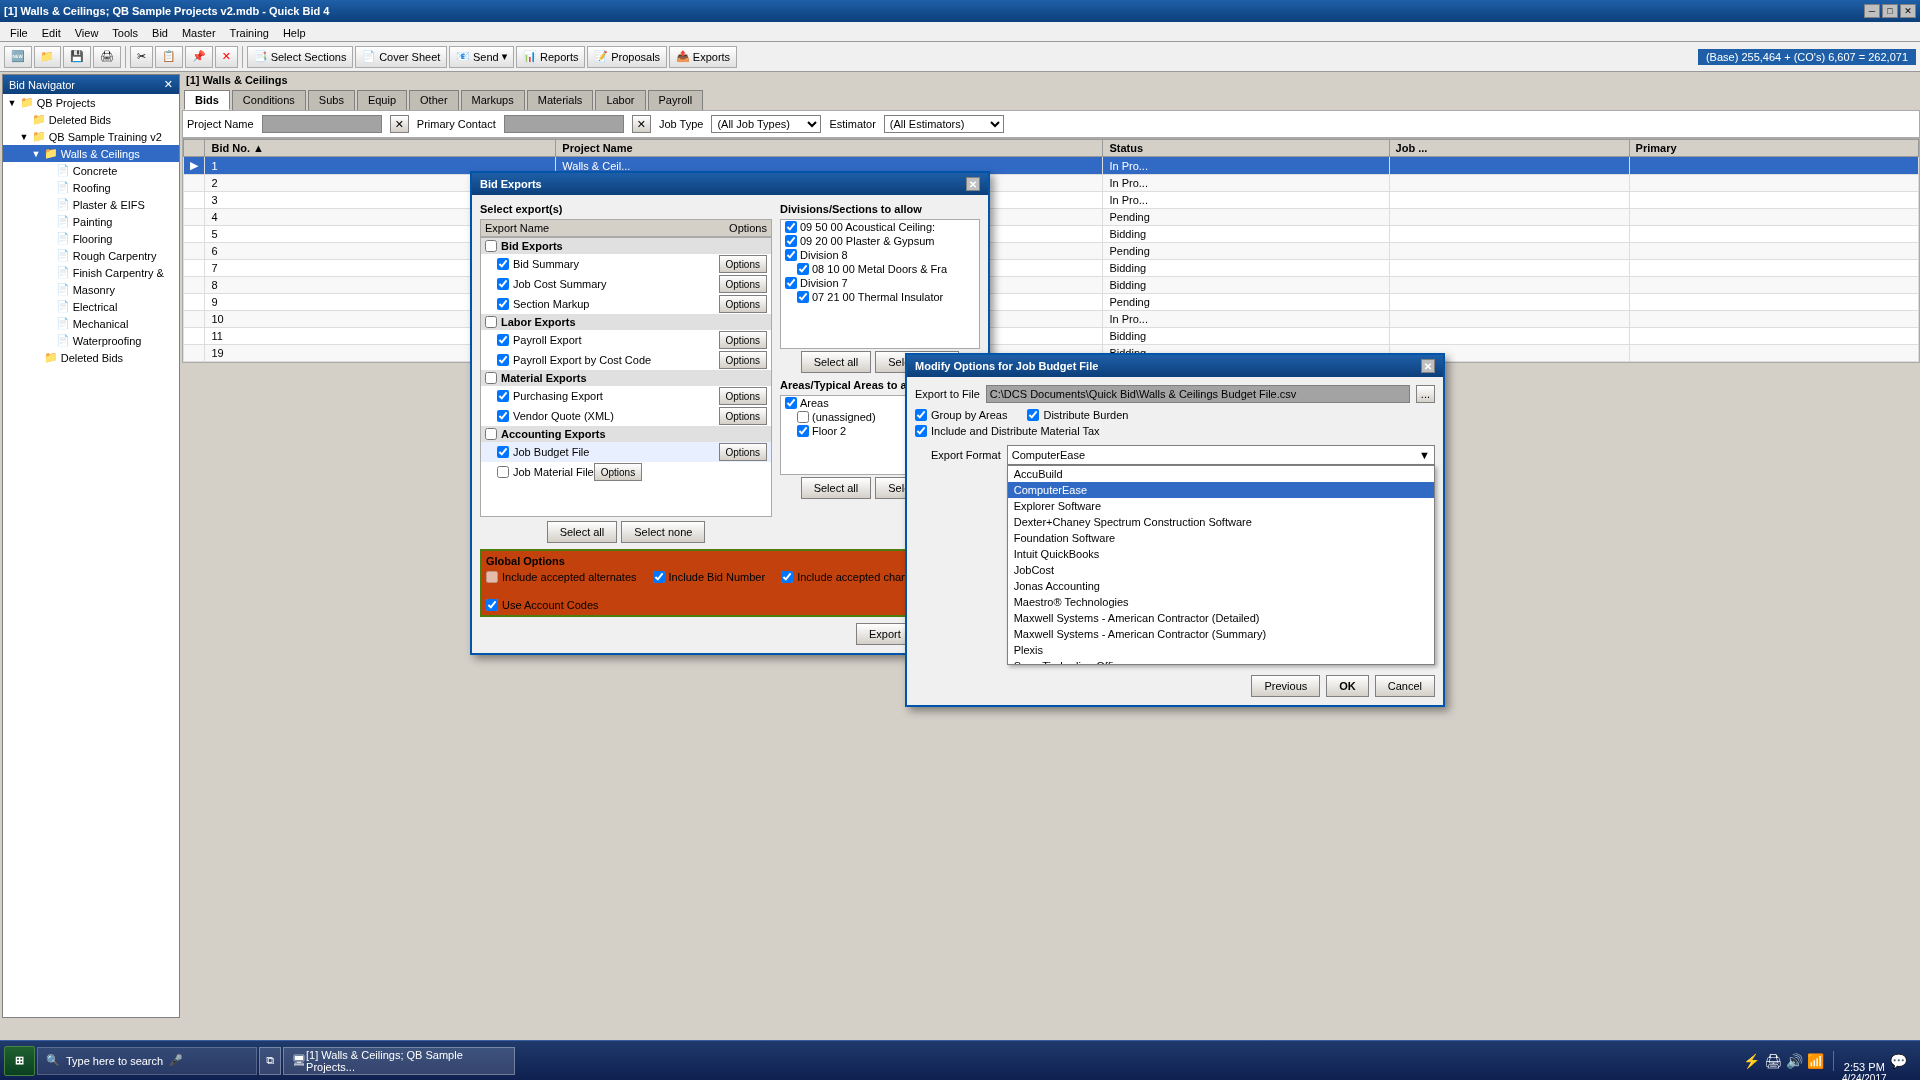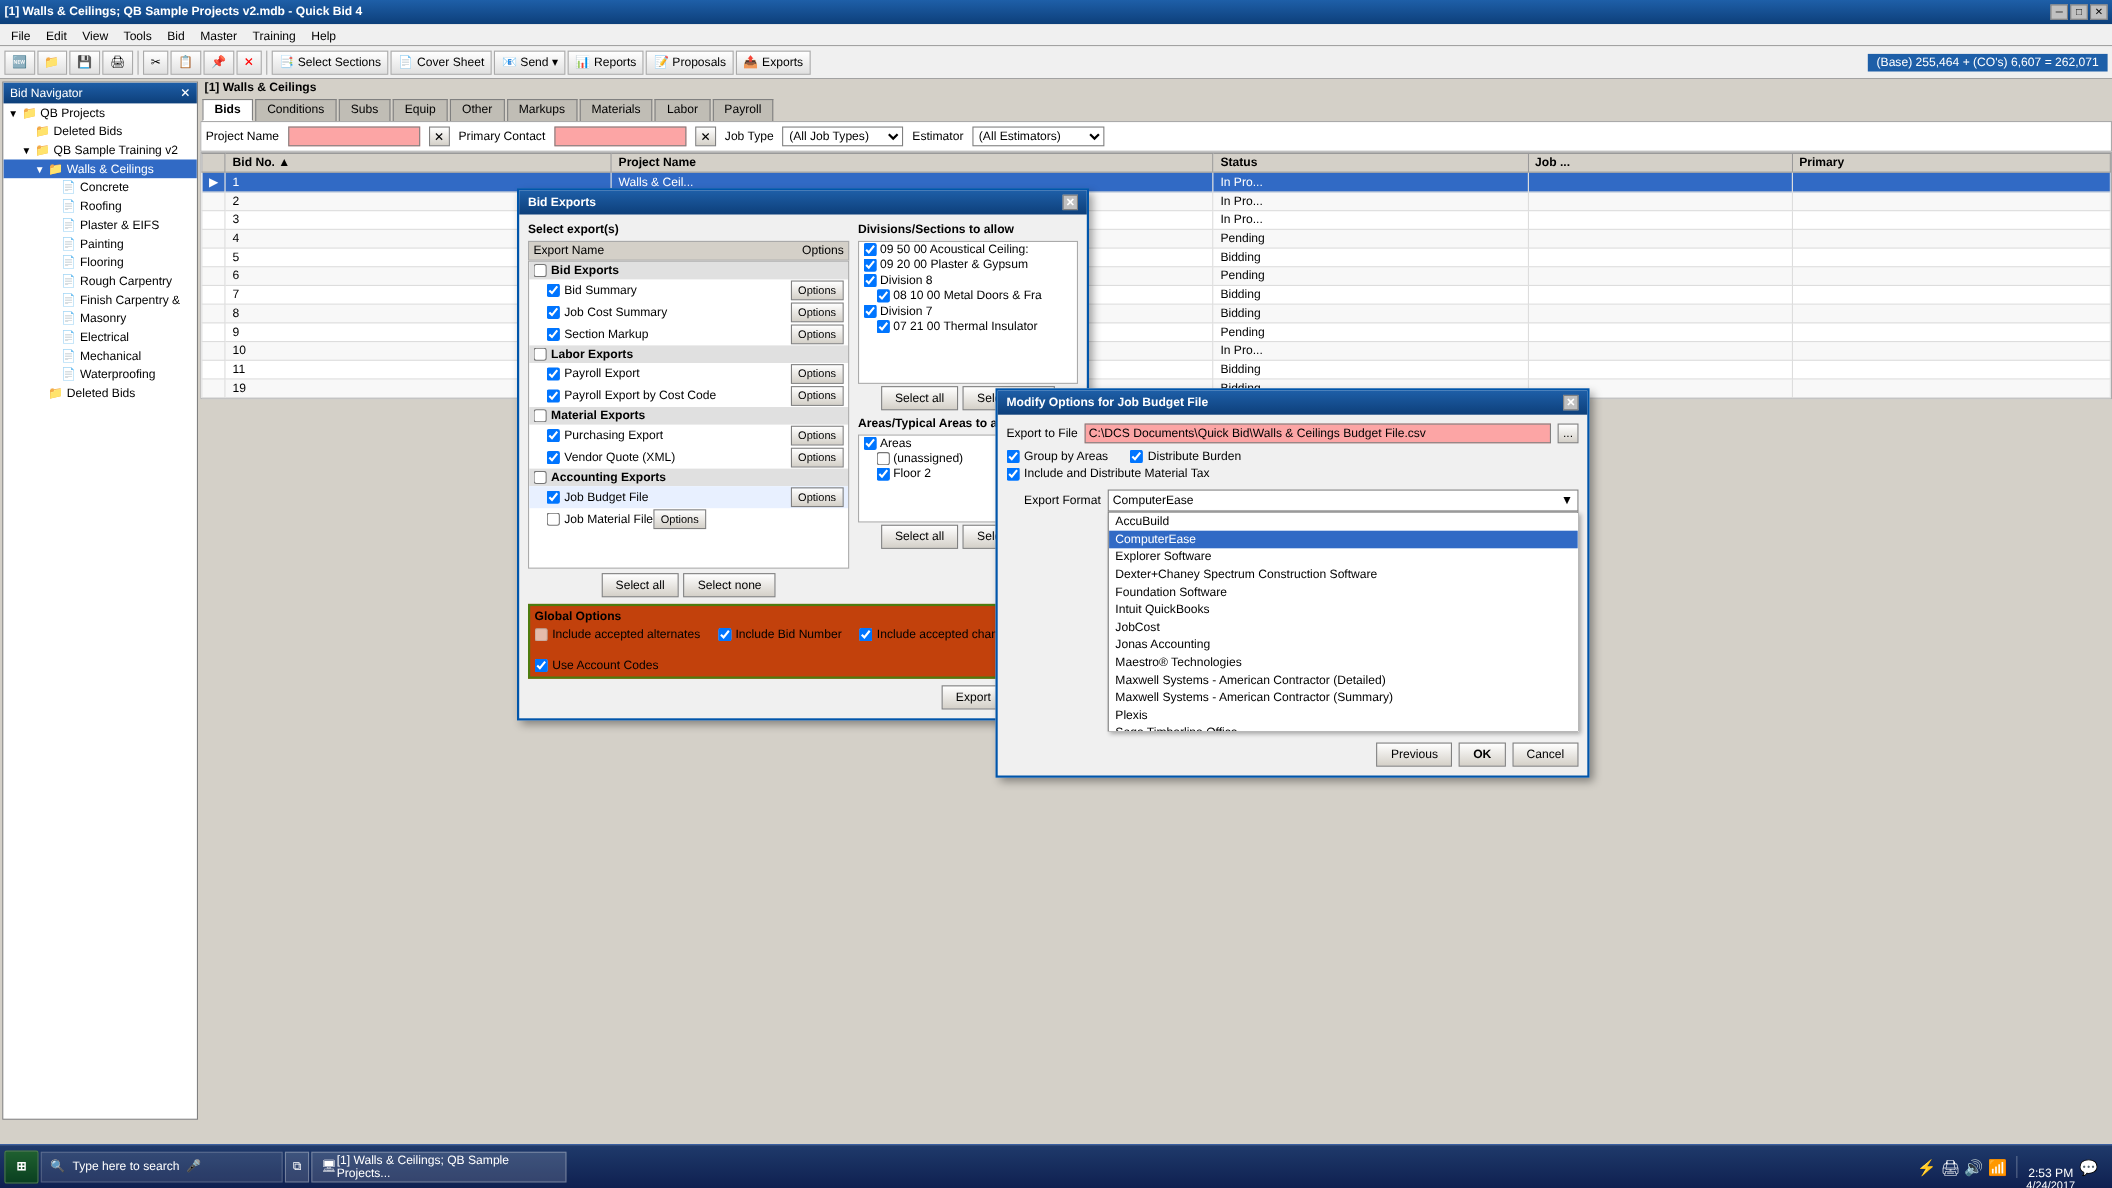--- a/index.html
+++ b/index.html
@@ -52,21 +52,21 @@
     .data-table tr:nth-child(even) { background: #f8f8f8; }
     .data-table tr.selected td { background: #316ac5; color: white; }
     
     
     .dialog { position: absolute; background: #f0f0f0; border: 2px solid #0055aa; box-shadow: 4px 4px 8px rgba(0,0,0,0.4); }
     .dialog-title { background: linear-gradient(to bottom, #1e5fa8, #0d3f7a); color: white; padding: 4px 8px; display: flex; align-items: center; justify-content: space-between; font-size: 11px; font-weight: bold; }
     .dialog-title-close { background: #c0c0c0; border: 1px solid #808080; width: 14px; height: 14px; font-size: 10px; display: flex; align-items: center; justify-content: center; cursor: pointer; }
     .dialog-body { padding: 8px; }
     
     
-    input[type="text"] { border: 1px solid #808080; height: 18px; padding: 1px 3px; font-size: 11px; background: #fca5a5; }
+    input[type="text"] { border: 1px solid #808080; height: 18px; padding: 1px 3px; font-size: 11px; background: #a3a3a3; }
     select { border: 1px solid #808080; height: 18px; padding: 1px; font-size: 11px; background: white; }
     .checkbox-label { display: flex; align-items: center; gap: 4px; font-size: 11px; }
     input[type="checkbox"] { width: 12px; height: 12px; }
     
     
     .btn { background: linear-gradient(to bottom, #ffffff, #d4d0c8); border: 1px solid #808080; padding: 3px 12px; font-size: 11px; cursor: pointer; height: 22px; display: inline-flex; align-items: center; justify-content: center; }
     
     
     .list-box { border: 1px solid #808080; background: white; overflow-y: auto; }
     

